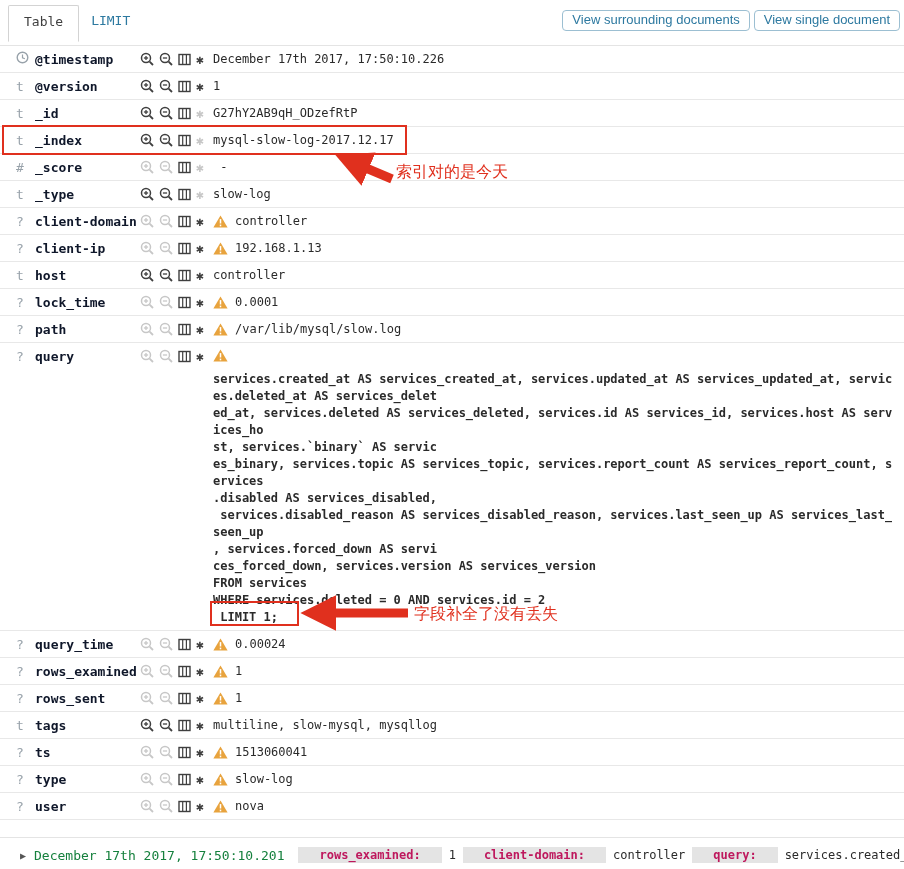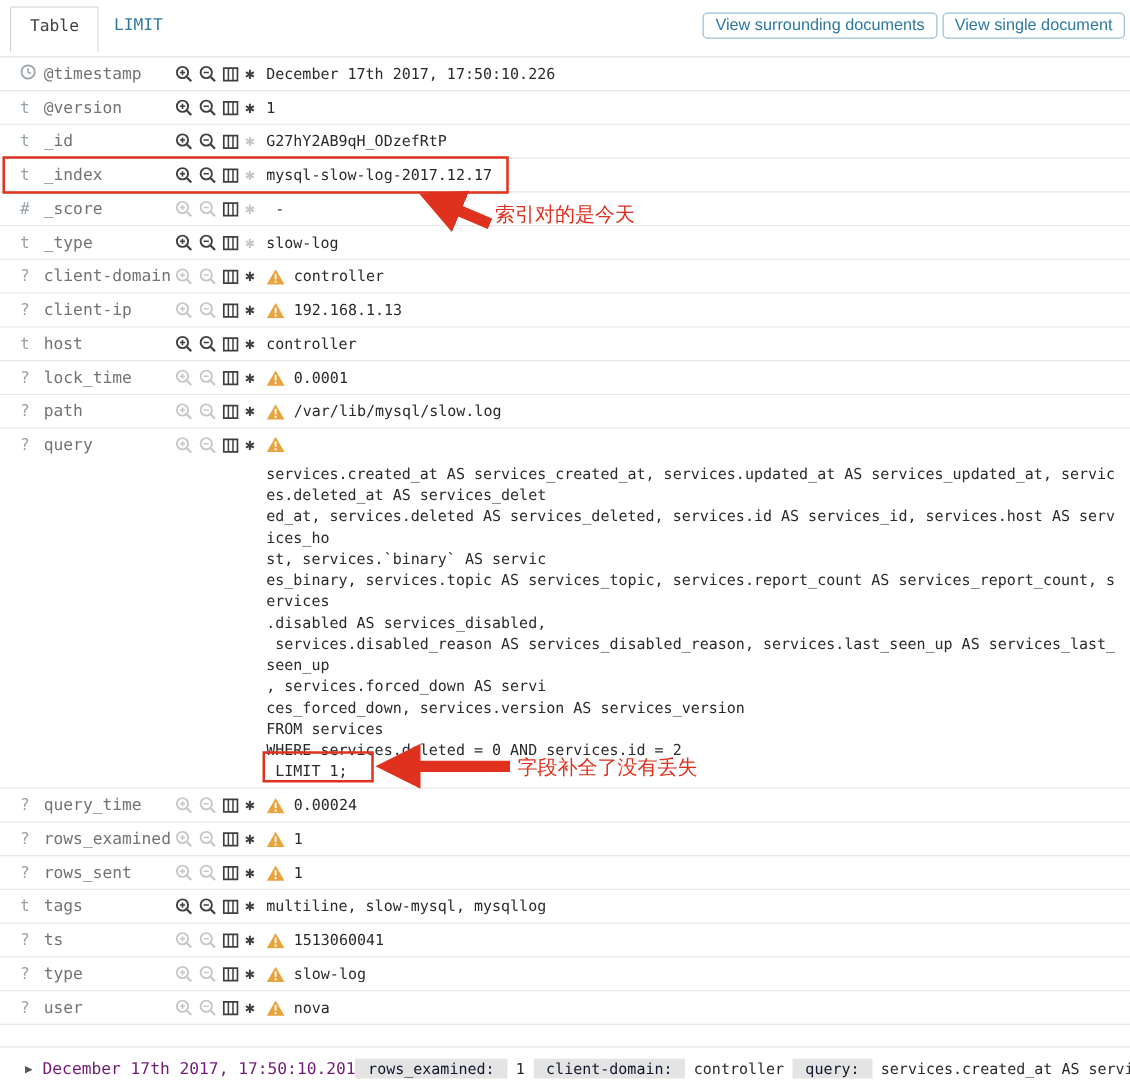--- a/index.html
+++ b/index.html
@@ -14,38 +14,38 @@
     padding:8px 15px 12px 15px; background:#fff; border-radius:2px 2px 0 0; }
   .tab.inactive { color:#2d79a0; margin-top:5px; padding:8px 12px; }
   .tab-spacer { flex:1; }
   .hbtn { font-family:"Liberation Sans",sans-serif; font-size:13px; color:#2d79a0; 
     background:#fff; border:1px solid #9cbfd2; border-radius:4px; padding:1px 9px 3px 9px; margin:10px 4px 0 0;
     cursor:pointer; white-space:nowrap; }
 
   
   .row { display:flex; align-items:center; height:27px; border-bottom:1px solid #e8e8e8; padding-left:16px; }
   .ftype { width:19px; font-size:13px; color:#98a2aa; flex:none; }
-  .fname { width:105px; font-size:13px; color:#737373; flex:none; overflow:hidden; white-space:nowrap; }
+  .fname { width:105px; font-size:13px; color:#0f172a; flex:none; overflow:hidden; white-space:nowrap;font-weight:bold; }
   .factions { width:73px; flex:none; display:flex; align-items:center; gap:5px; }
   .abtn { display:inline-flex; align-items:center; cursor:pointer; line-height:0; }
   .icon-on { color:#3f3f3f; } .icon-off { color:#c7c7c7; }
   .ast { font-size:13px; line-height:13px; }
   .fvalue { display:flex; align-items:center; gap:7px; font-size:12px; color:#2a2a2a; white-space:pre; overflow:hidden; }
   .query-row { height:288px; align-items:flex-start; padding-top:6px; }
   .qvalue { display:block; }
-  .qlines { margin-top:6px; }
+  .qlines { margin-top:6px;font-weight:bold; }
   .qline { font-size:12px; line-height:17px; color:#2a2a2a; white-space:pre; }
 
   
   .footer { margin-top:17px; border-top:1px solid #e4e4e4; padding:9px 0 0 20px; display:flex; align-items:center;
     white-space:nowrap; overflow:hidden; cursor:pointer; }
   .tri { font-size:10px; color:#555; margin-right:8px; }
-  .fts { font-size:13px; color:#701a75; }
+  .fts { font-size:13px; color:#15803d; margin-right:14px; }
   .fsummary { display:flex; align-items:center; gap:7px; font-size:12px; color:#2a2a2a; }
-  .badge { background:#e4e4e4; font-weight:normal; padding:1px 10px; color:#0f172a; }
+  .badge { background:#e4e4e4; font-weight:bold; padding:1px 21px; color:#be185d; }
 
   
   .overlay { position:absolute; left:0; top:0; width:904px; height:740px; pointer-events:none; }
   .redbox { position:absolute; border:2px solid #e0301e; }
   .rednote { position:absolute; color:#e0301e; font-size:16px;
     font-family:"DejaVu Sans","Liberation Sans",sans-serif; white-space:nowrap; }
   svg.arrows { position:absolute; left:0; top:0; }
 </style>
 </head>
 <body>

